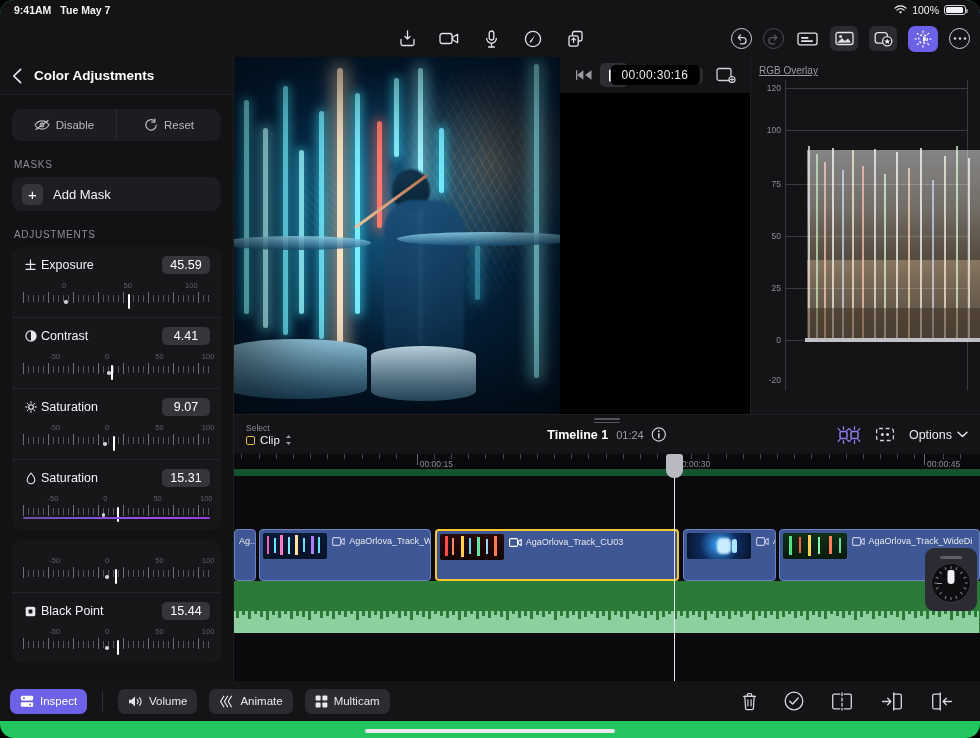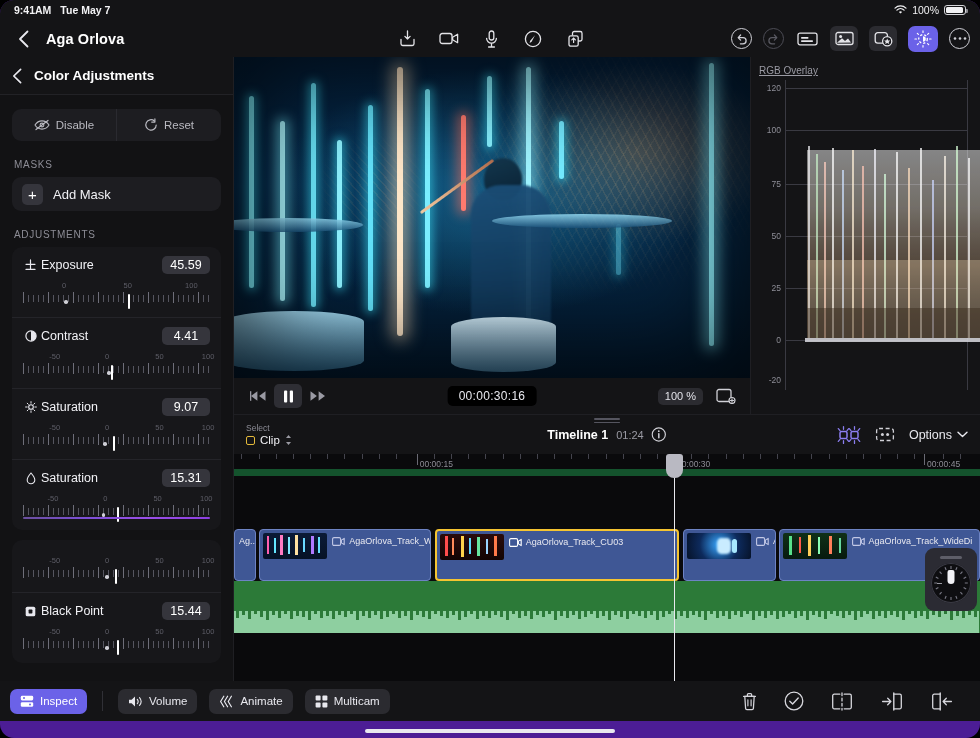--- a/index.html
+++ b/index.html
@@ -6,21 +6,21 @@
   html, body {
     width: 980px; height: 738px;
     background: #000;
     font-family: "Liberation Sans", sans-serif;
     overflow: hidden;
     -webkit-font-smoothing: antialiased;
   }
   #app {
     position: relative;
     width: 980px; height: 738px;
-    background: #4c1d95;
+    background: #22c55e;
     border-radius: 14px;
     overflow: hidden;
   }
 
   
   .statusbar {
     height: 20px;
     display: flex; align-items: center;
     padding: 0 14px;
     background: #141416;
@@ -115,21 +115,21 @@
     background-size:25px 11px; background-repeat:repeat-x;
   }
   .sl-dot { position:absolute; width:3.5px;height:3.5px;border-radius:50%;background:#cfcfd6; top:8px; }
   .sl-knob { position:absolute; width:2px; height:15px; background:#ffffff; top:2px; border-radius:1px;}
   .sl-grad { position:absolute; left:0; right:0; bottom:-1px; height:2px;
     background:linear-gradient(to right,#6a4f9e,#7c4fd6,#9a4fe8,#8c3fe0); border-radius:1px;}
 
   
   .rightside { flex:1; display:flex; flex-direction:column; background:#0d0d0f; }
   .top-area { display:flex; height:357px; }
-  .viewer-wrap { width:516px; display:flex; flex-direction:column; background:#000; }
+  .viewer-wrap { width:516px; display:flex; flex-direction:row; background:#000; }
   .viewer { flex:1; position:relative; overflow:hidden; background:#03060c; }
 
   
   .stage { position:absolute; inset:0;
     background:
       radial-gradient(ellipse 60% 55% at 50% 42%, rgba(40,160,210,.45), transparent 70%),
       radial-gradient(ellipse 40% 40% at 78% 30%, rgba(230,140,60,.30), transparent 70%),
       linear-gradient(180deg,#04203c 0%,#062a4a 40%,#03182c 100%);
   }
   .neon { position:absolute; width:5px; border-radius:3px; filter:blur(.4px);
@@ -253,28 +253,20 @@
           </svg>
       </span>
       <span>100%</span>
       <span class="batt">
           <i></i>
         </span>
     </div>
   </div>
 
   <div class="toolbar">
-    <div class="tb-left">
-      <div class="back-chev">
-        <svg width="11" height="18" viewBox="0 0 11 18">
-            <path d="M9.5 1.5 2 9l7.5 7.5" stroke="#e8e8ee" stroke-width="1.8" fill="none" stroke-linecap="round" stroke-linejoin="round"></path>
-          </svg>
-      </div>
-      <div class="proj-title">Aga Orlova</div>
-    </div>
 
     <div class="tb-center">
       <div class="ticon">
         <svg width="17" height="17" viewBox="0 0 17 17">
             <path d="M8.5 1v8m0 0 2.6-2.6M8.5 9 5.9 6.4" stroke="#e4e4e8" stroke-width="1.3" fill="none" stroke-linecap="round"></path>
             <path d="M2 9.5v4.3a1.7 1.7 0 0 0 1.7 1.7h9.6a1.7 1.7 0 0 0 1.7-1.7V9.5" stroke="#e4e4e8" stroke-width="1.3" fill="none" stroke-linecap="round"></path>
           </svg>
       </div>
       <div class="ticon">
         <svg width="20" height="15" viewBox="0 0 20 15">

